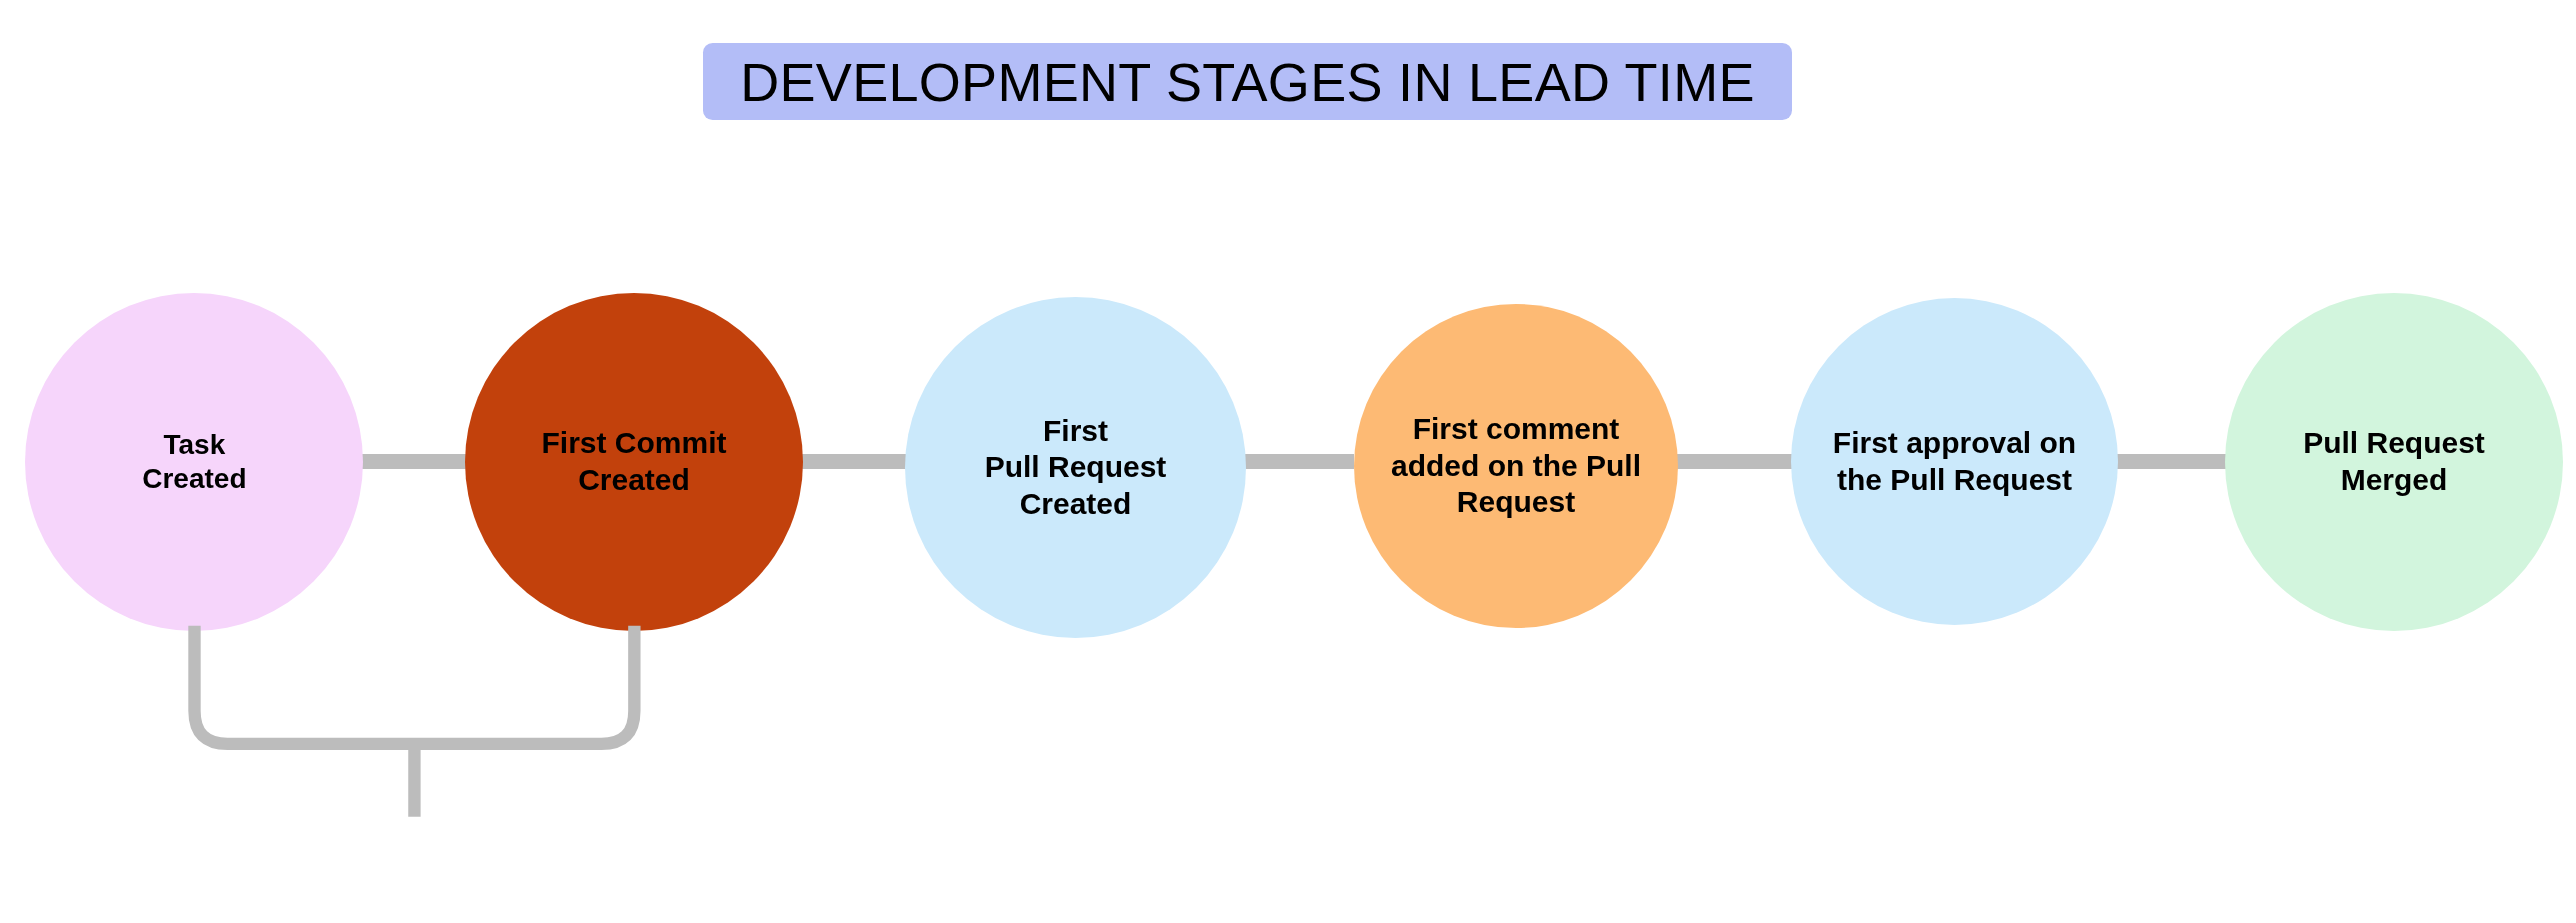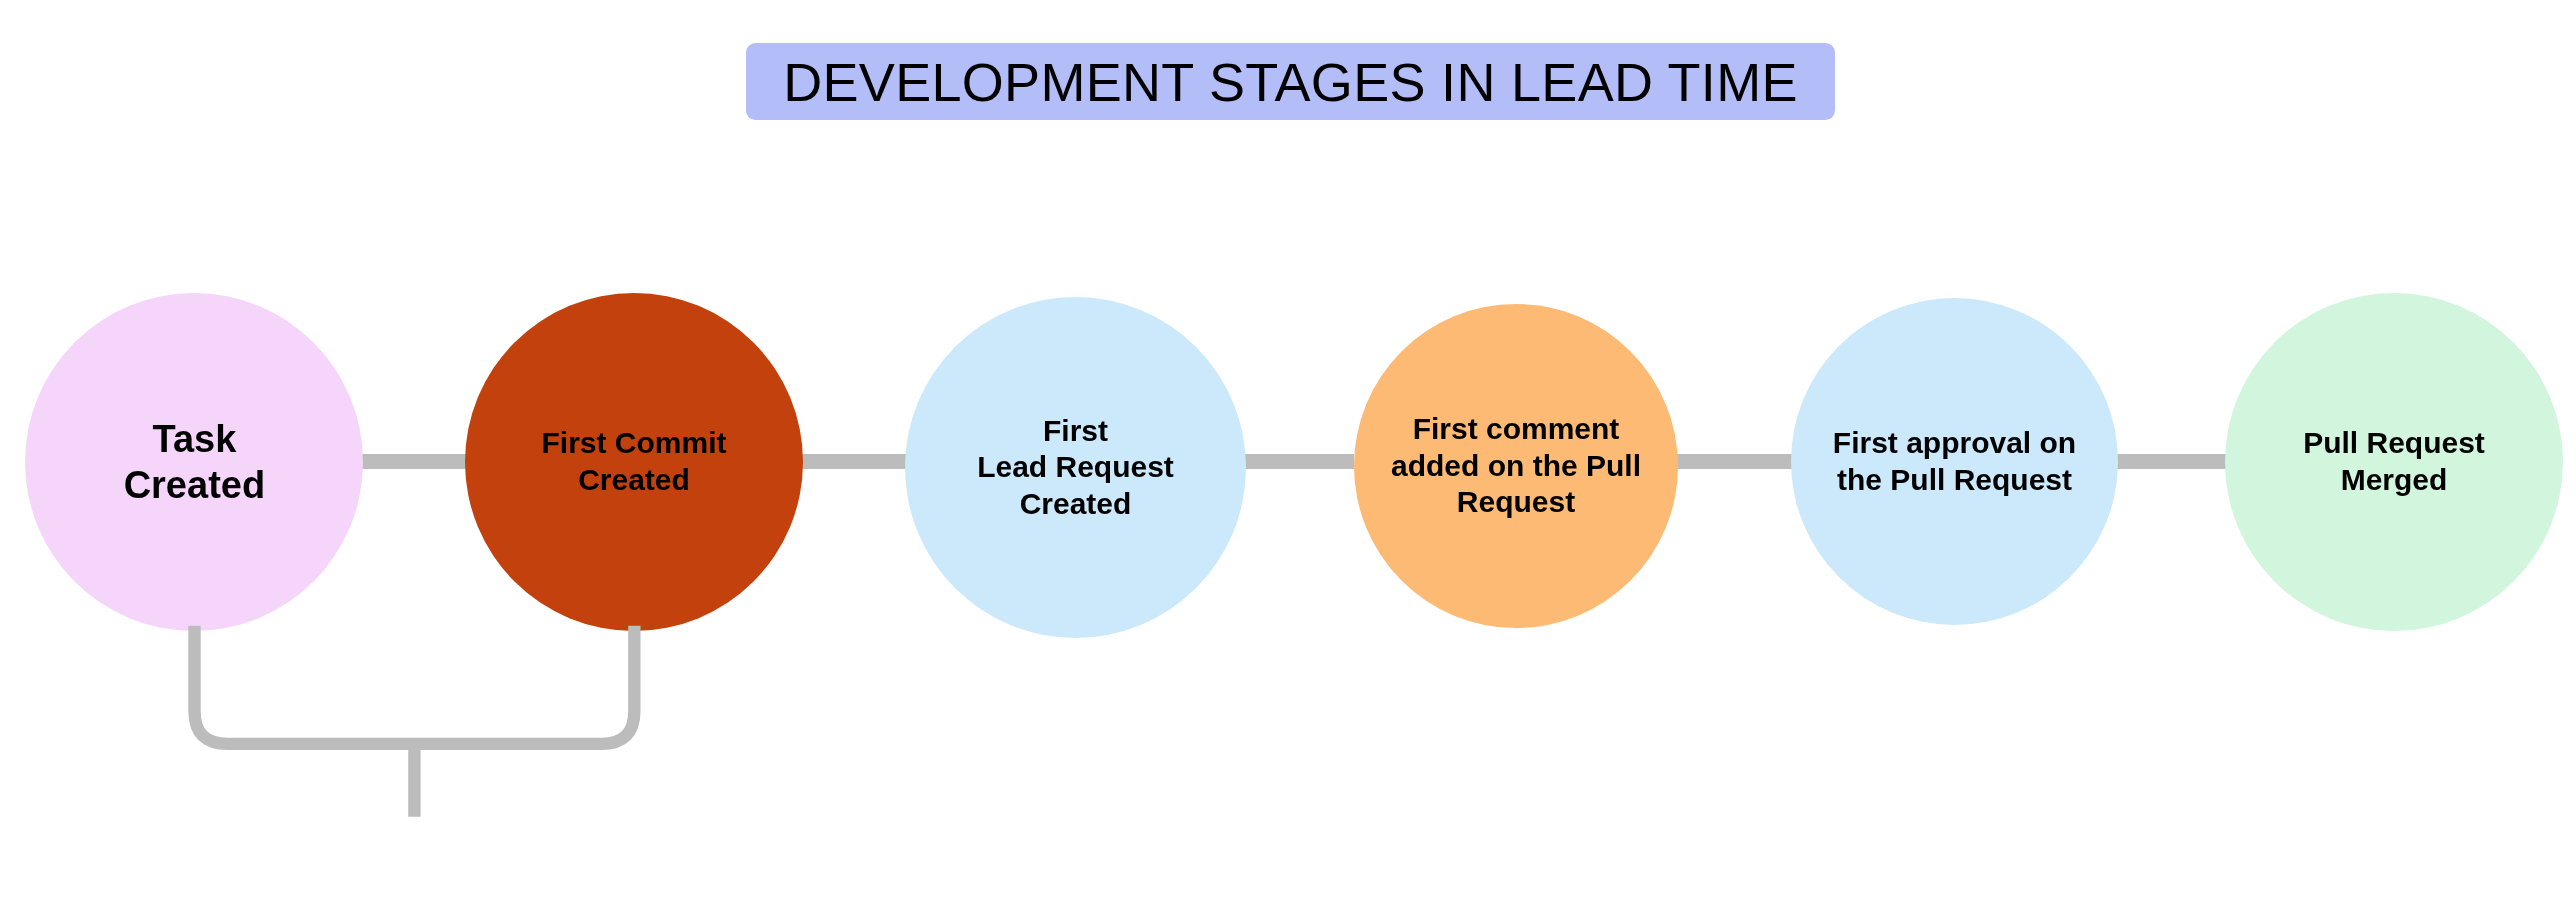--- a/index.html
+++ b/index.html
@@ -18,21 +18,21 @@
   #stage {
     position: absolute;
     left: 0; top: 0;
     width: 2576px;
     height: 923px;
   }
 
   
   .title-banner {
     position: absolute;
-    left: 746px;
+    left: 703px;
     top: 43px;
     width: 1089px;
     height: 77px;
     background: #b3bdf7;
     border-radius: 9.6px;
     display: flex;
     align-items: center;
     justify-content: center;
     box-sizing: border-box;
   }
@@ -118,30 +118,30 @@
   <div id="connectors-layer">
       <div class="connector" style="left: 355px; width: 118px; background: rgb(188, 188, 188);"></div>
       <div class="connector" style="left: 795px; width: 118px; background: rgb(188, 188, 188);"></div>
       <div class="connector" style="left: 1236px; width: 118px; background: rgb(188, 188, 188);"></div>
       <div class="connector" style="left: 1674px; width: 118px; background: rgb(188, 188, 188);"></div>
       <div class="connector" style="left: 2113px; width: 118px; background: rgb(188, 188, 188);"></div>
     </div>
 
   <div id="stages-layer">
       <div class="stage-node" style="left: 25.4px; top: 293px; width: 338px; height: 338px; background: rgb(246, 213, 251);">
-        <span class="stage-label" style="font-size: 38px;">Task
+        <span class="stage-label" style="font-size: 28px;">Task
 Created</span>
       </div>
       <div class="stage-node" style="left: 465px; top: 293px; width: 338px; height: 338px; background: #c2410c;">
         <span class="stage-label" style="font-size: 30px;">First Commit
 Created</span>
       </div>
       <div class="stage-node" style="left: 905px; top: 297px; width: 341px; height: 341px; background: rgb(203, 233, 251);">
         <span class="stage-label" style="font-size: 30px;">First
-Lead Request
+Pull Request
 Created</span>
       </div>
       <div class="stage-node" style="left: 1354px; top: 304px; width: 324px; height: 324px; background: #fdba74;">
         <span class="stage-label" style="font-size: 30px;">First comment
 added on the Pull
 Request</span>
       </div>
       <div class="stage-node" style="left: 1791px; top: 298px; width: 327px; height: 327px; background: rgb(203, 233, 251);">
         <span class="stage-label" style="font-size: 30px;">First approval on
 the Pull Request</span>

